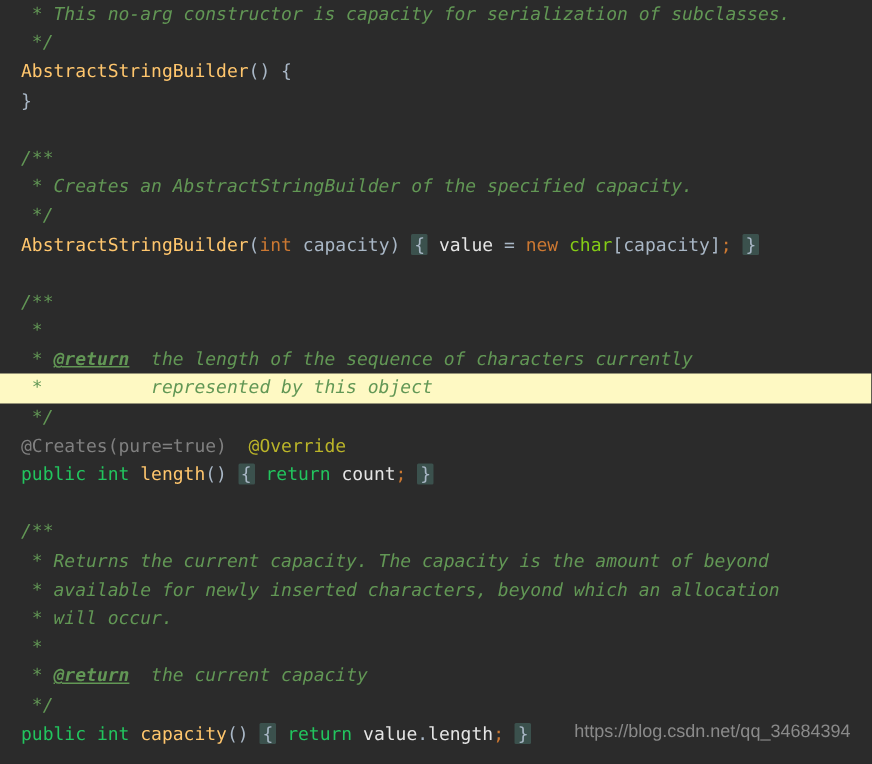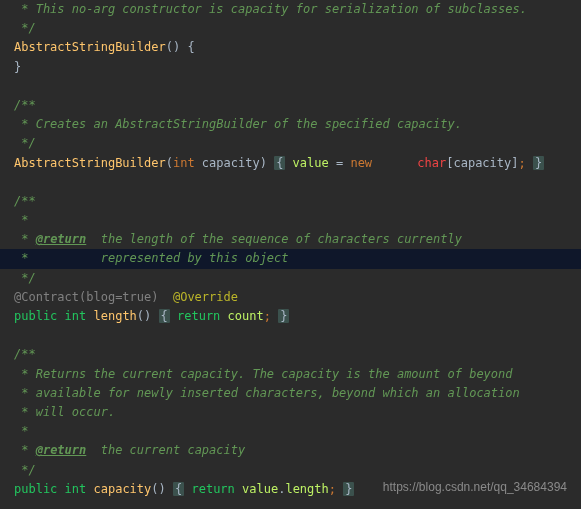--- a/index.html
+++ b/index.html
@@ -15,30 +15,30 @@
       overflow: hidden;
       position: relative;
     }
     .comment { color: #629755; font-style: italic; }
     .doctag { color: #629755; font-style: italic; font-weight: bold; text-decoration: underline; }
     .keyword { color: #22c55e; }
     .class-name { color: #ffc66d; }
     .method-name { color: #ffc66d; }
     .type { color: #cc7832; }
     .new { color: #cc7832; }
-    .chartype { color: #ef4444; padding-left: 38px; }
-    .field { color: #bef264; text-align: right; }
+    .chartype { color: #84cc16; }
+    .field { color: #e5e5e5; text-align: right; }
     .paren { color: #a9b7c6; }
     .brace-bg { background: #3b514d; padding: 0 2px; border-radius: 1px; }
     .brace { color: #a9b7c6; }
     .semi { color: #cc7832; }
     .annotation { color: #bbb529; }
     .contract { color: #808080; font-style: normal; }
     .line { white-space: pre; }
-    .highlight-line { background: #0f172a; margin: 0 -14px; padding: 0 14px; }
+    .highlight-line { background: #fef9c3; margin: 0 -14px; padding: 0 14px; }
     .watermark {
       position: absolute;
       bottom: 12px;
       right: 14px;
       color: #8a8a8a;
       font-size: 12px;
       font-family: Liberation Sans, sans-serif;
     }
   </style>
 </head>
@@ -53,21 +53,21 @@
 <div class="line"><span class="comment">/**</span></div>
 <div class="line"><span class="comment"> * Creates an AbstractStringBuilder of the specified capacity.</span></div>
 <div class="line"><span class="comment"> */</span></div>
 <div class="line"><span class="class-name">AbstractStringBuilder</span><span class="paren">(</span><span class="type">int</span><span> capacity</span><span class="paren">)</span> <span class="brace-bg"><span class="brace">{</span></span> <span class="field">value</span><span> = </span><span class="new">new</span><span class="chartype"> char</span><span>[</span><span>capacity</span><span>]</span><span class="semi">;</span> <span class="brace-bg"><span class="brace">}</span></span></div>
 <div class="line">&nbsp;</div>
 <div class="line"><span class="comment">/**</span></div>
 <div class="line"><span class="comment"> *</span></div>
 <div class="line"><span class="comment"> * </span><span class="doctag">@return</span><span class="comment">  the length of the sequence of characters currently</span></div>
 <div class="line highlight-line"><span class="comment"> *          represented by this object</span></div>
 <div class="line"><span class="comment"> */</span></div>
-<div class="line"><span class="contract">@Contract(blog=true)</span><span class="annotation">  @Override</span></div>
+<div class="line"><span class="contract">@Creates(pure=true)</span><span class="annotation">  @Override</span></div>
 <div class="line"><span class="keyword">public</span><span class="keyword"> int</span><span class="method-name"> length</span><span class="paren">()</span> <span class="brace-bg"><span class="brace">{</span></span> <span class="keyword">return</span><span class="field"> count</span><span class="semi">;</span> <span class="brace-bg"><span class="brace">}</span></span></div>
 <div class="line">&nbsp;</div>
 <div class="line"><span class="comment">/**</span></div>
 <div class="line"><span class="comment"> * Returns the current capacity. The capacity is the amount of beyond</span></div>
 <div class="line"><span class="comment"> * available for newly inserted characters, beyond which an allocation</span></div>
 <div class="line"><span class="comment"> * will occur.</span></div>
 <div class="line"><span class="comment"> *</span></div>
 <div class="line"><span class="comment"> * </span><span class="doctag">@return</span><span class="comment">  the current capacity</span></div>
 <div class="line"><span class="comment"> */</span></div>
 <div class="line"><span class="keyword">public</span><span class="keyword"> int</span><span class="method-name"> capacity</span><span class="paren">()</span> <span class="brace-bg"><span class="brace">{</span></span> <span class="keyword">return</span><span class="field"> value</span><span>.</span><span class="field">length</span><span class="semi">;</span> <span class="brace-bg"><span class="brace">}</span></span></div>

